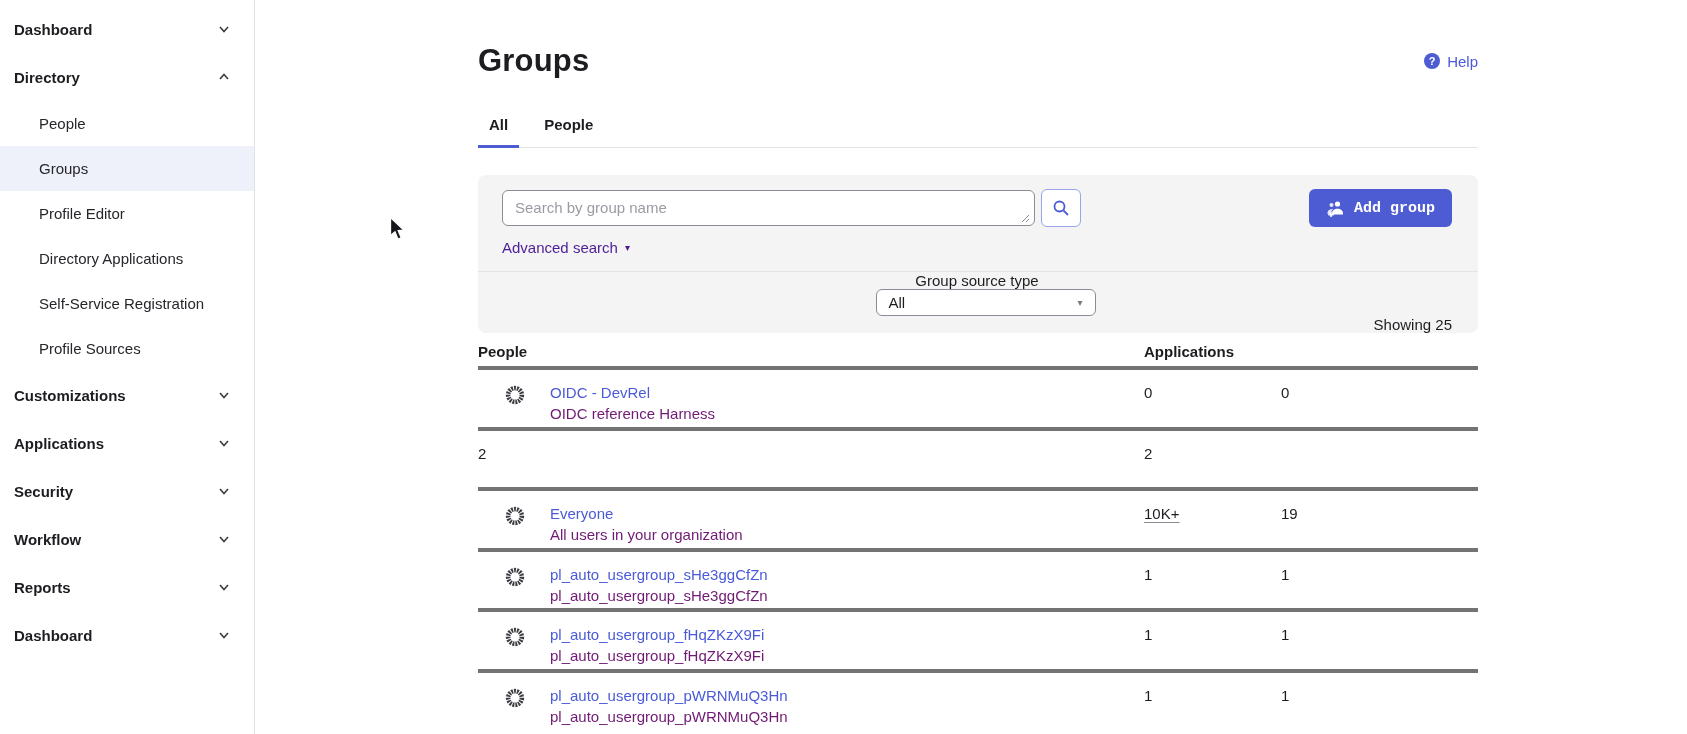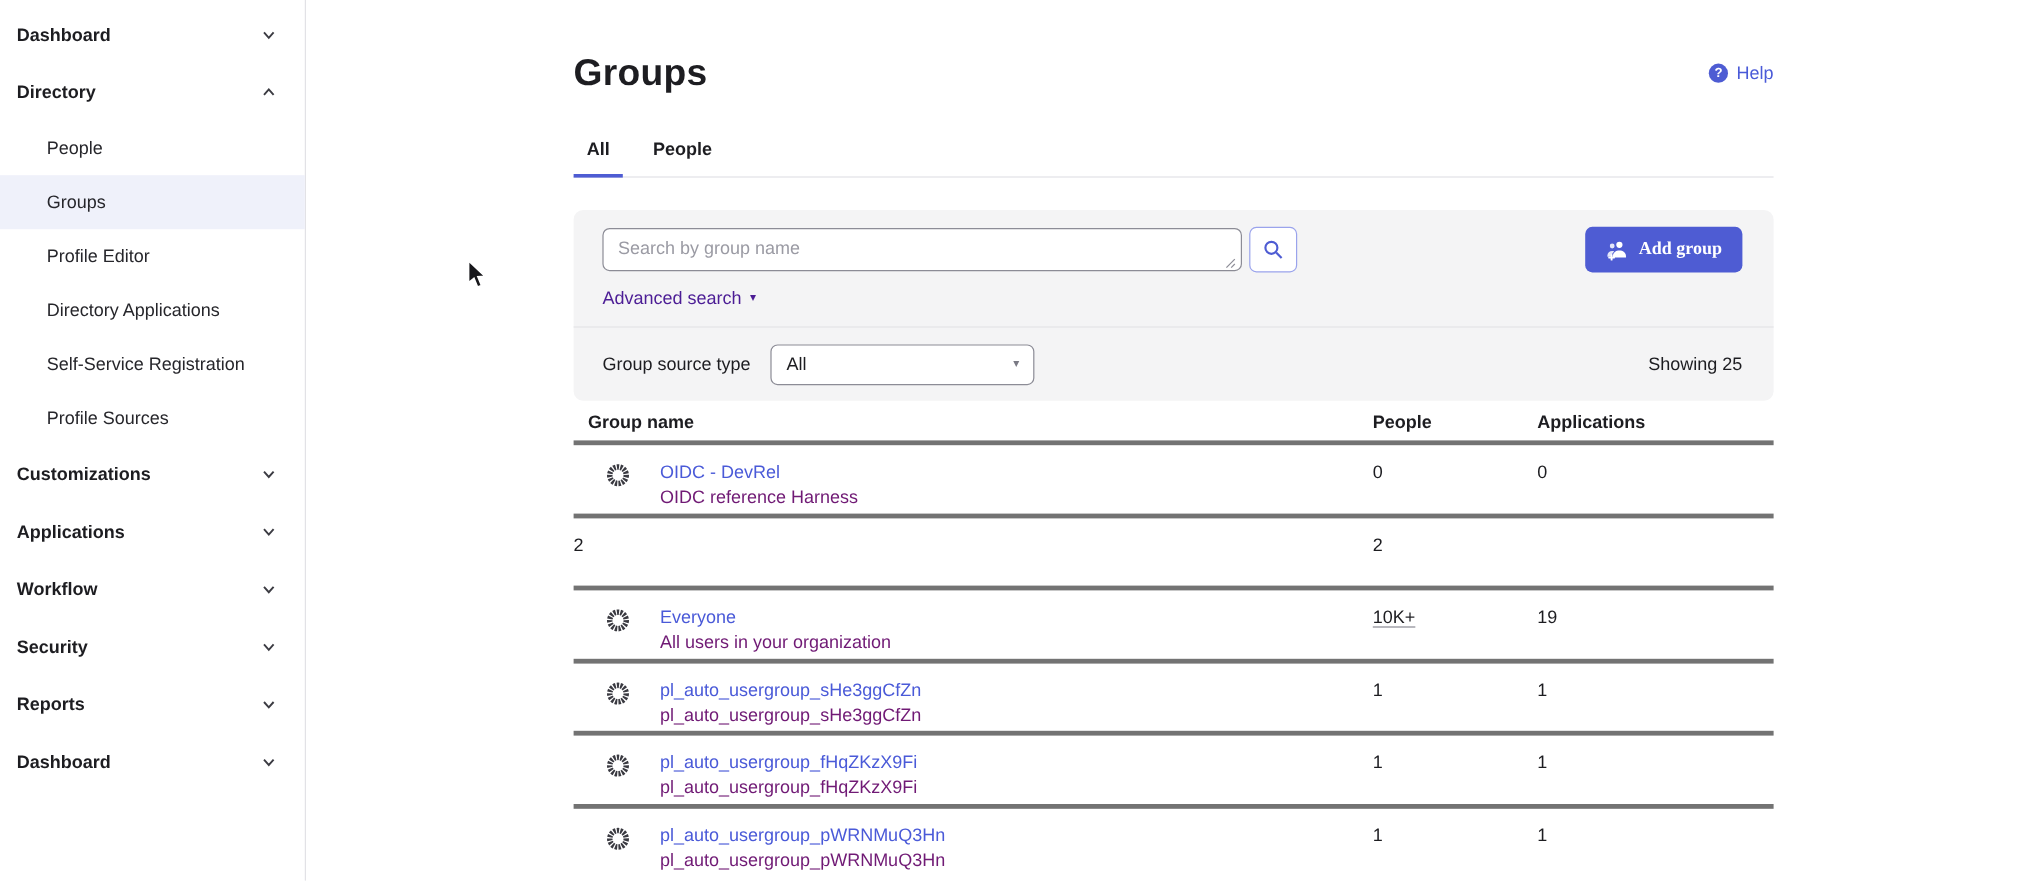--- a/index.html
+++ b/index.html
@@ -52,30 +52,30 @@
     padding:8px 22px 8px 12px; font-family:"Liberation Sans", sans-serif; font-size:15px; color:#1d1d21;
   }
   .search-input::placeholder { color:#9b9ba4; }
   .resize-grip { position:absolute; right:5px; bottom:6px; pointer-events:none; }
   .search-btn {
     margin-left:6px; width:40px; height:38px; background:#fff;
     border:1px solid #9aa3ec; border-radius:6px; display:flex; align-items:center; justify-content:center; cursor:pointer;
   }
   .add-btn {
     margin-left:auto; height:38px; padding:0 17px; border:none; border-radius:6px;
-    background:#4e5cd3; color:#fff; font-family:Liberation Serif, serif;
+    background:#4e5cd3; color:#fff; font-family:Liberation Mono, monospace;
     font-size:15px; font-weight:700; display:flex; align-items:center; gap:9px; cursor:pointer;
   }
   .adv-search {
     margin:10px 0 0 24px; padding-bottom:15px; display:inline-flex; align-items:center; gap:7px;
     color:#4c1d95; cursor:pointer;
   }
   .caret { font-size:10px; line-height:1; }
   .panel-divider { height:1px; background:#e3e3e7; }
-  .panel-row2 { height:61px; display:flex; align-items:center; padding:0 26px 0 24px; }
+  .panel-row2 { height:61px; display:flex; align-items:center; padding:0 26px 0 24px;flex-direction:column; }
   .select-box {
     margin-left:17px; width:220px; height:34px; background:#fff; border:1px solid #8c8c96;
     border-radius:6px; display:flex; align-items:center; padding:0 12px; cursor:pointer;
   }
   .select-box .caret { margin-left:auto; color:#7a7a84; }
   .showing { margin-left:auto; }
 
   
   .grid-row { display:grid; grid-template-columns:666px 137px 1fr; }
   .thead { padding:10px 0 6px; font-weight:700; }
@@ -131,27 +131,27 @@
         <polyline points="3,5 7,9.5 11,5"></polyline>
       </svg>
   </div>
   <div class="side-section">
     <span>Applications</span>
     <svg class="chev" width="14" height="14" viewBox="0 0 14 14" fill="none" stroke="#3c3c43" stroke-width="1.6">
         <polyline points="3,5 7,9.5 11,5"></polyline>
       </svg>
   </div>
   <div class="side-section">
+    <span>Security</span>
+    <svg class="chev" width="14" height="14" viewBox="0 0 14 14" fill="none" stroke="#3c3c43" stroke-width="1.6">
+        <polyline points="3,5 7,9.5 11,5"></polyline>
+      </svg>
+  </div>
+  <div class="side-section">
     <span>Workflow</span>
-    <svg class="chev" width="14" height="14" viewBox="0 0 14 14" fill="none" stroke="#3c3c43" stroke-width="1.6">
-        <polyline points="3,5 7,9.5 11,5"></polyline>
-      </svg>
-  </div>
-  <div class="side-section">
-    <span>Security</span>
     <svg class="chev" width="14" height="14" viewBox="0 0 14 14" fill="none" stroke="#3c3c43" stroke-width="1.6">
         <polyline points="3,5 7,9.5 11,5"></polyline>
       </svg>
   </div>
   <div class="side-section">
     <span>Reports</span>
     <svg class="chev" width="14" height="14" viewBox="0 0 14 14" fill="none" stroke="#3c3c43" stroke-width="1.6">
         <polyline points="3,5 7,9.5 11,5"></polyline>
       </svg>
   </div>
@@ -216,21 +216,20 @@
         <div class="select-box">
           <span>All</span>
           <span class="caret">▾</span>
         </div>
         <span class="showing">Showing 25</span>
       </div>
     </section>
 
     <section>
       <div class="grid-row thead">
-        <div class="th-name">Group name</div>
         <div>People</div>
         <div>Applications</div>
       </div>
 
       <div class="grid-row trow">
         <div class="cell-name">
           <svg class="g-icon" width="22" height="22" viewBox="0 0 24 24">
               <circle cx="12" cy="12" r="7.5" fill="none" stroke="#3a3a41" stroke-width="5" stroke-dasharray="2 1.1"></circle>
             </svg>
           <div class="name-text">

